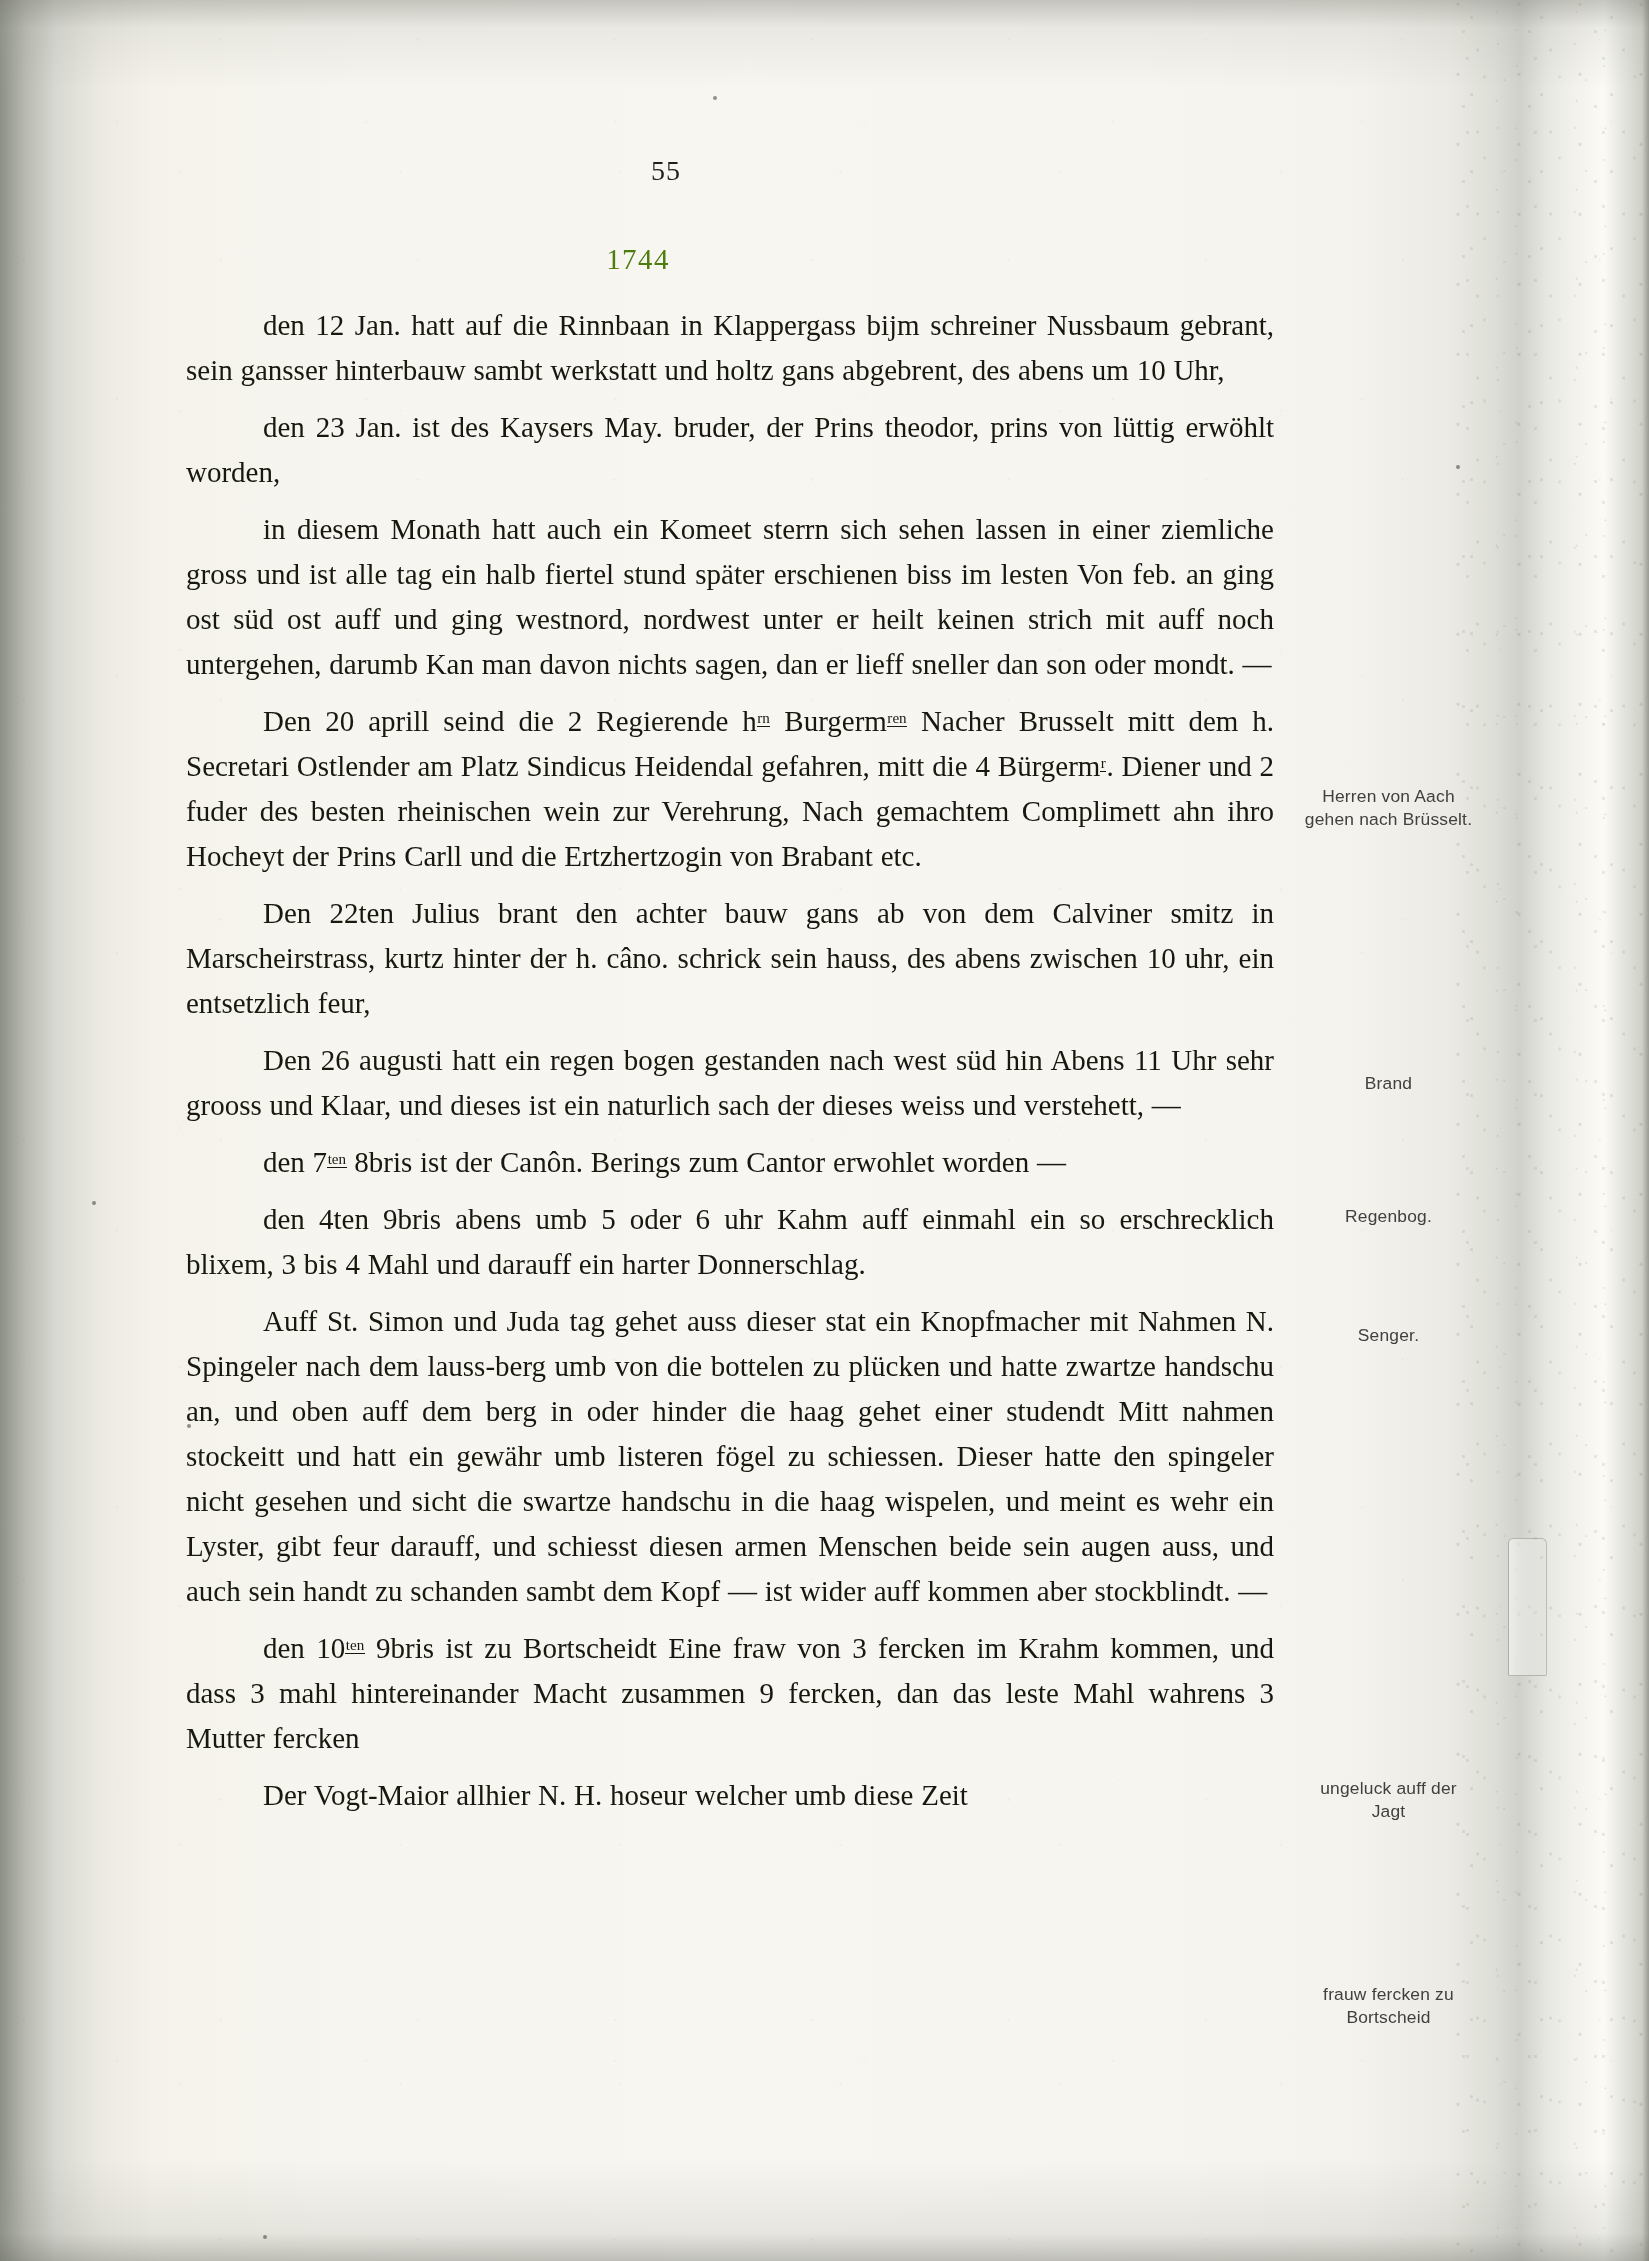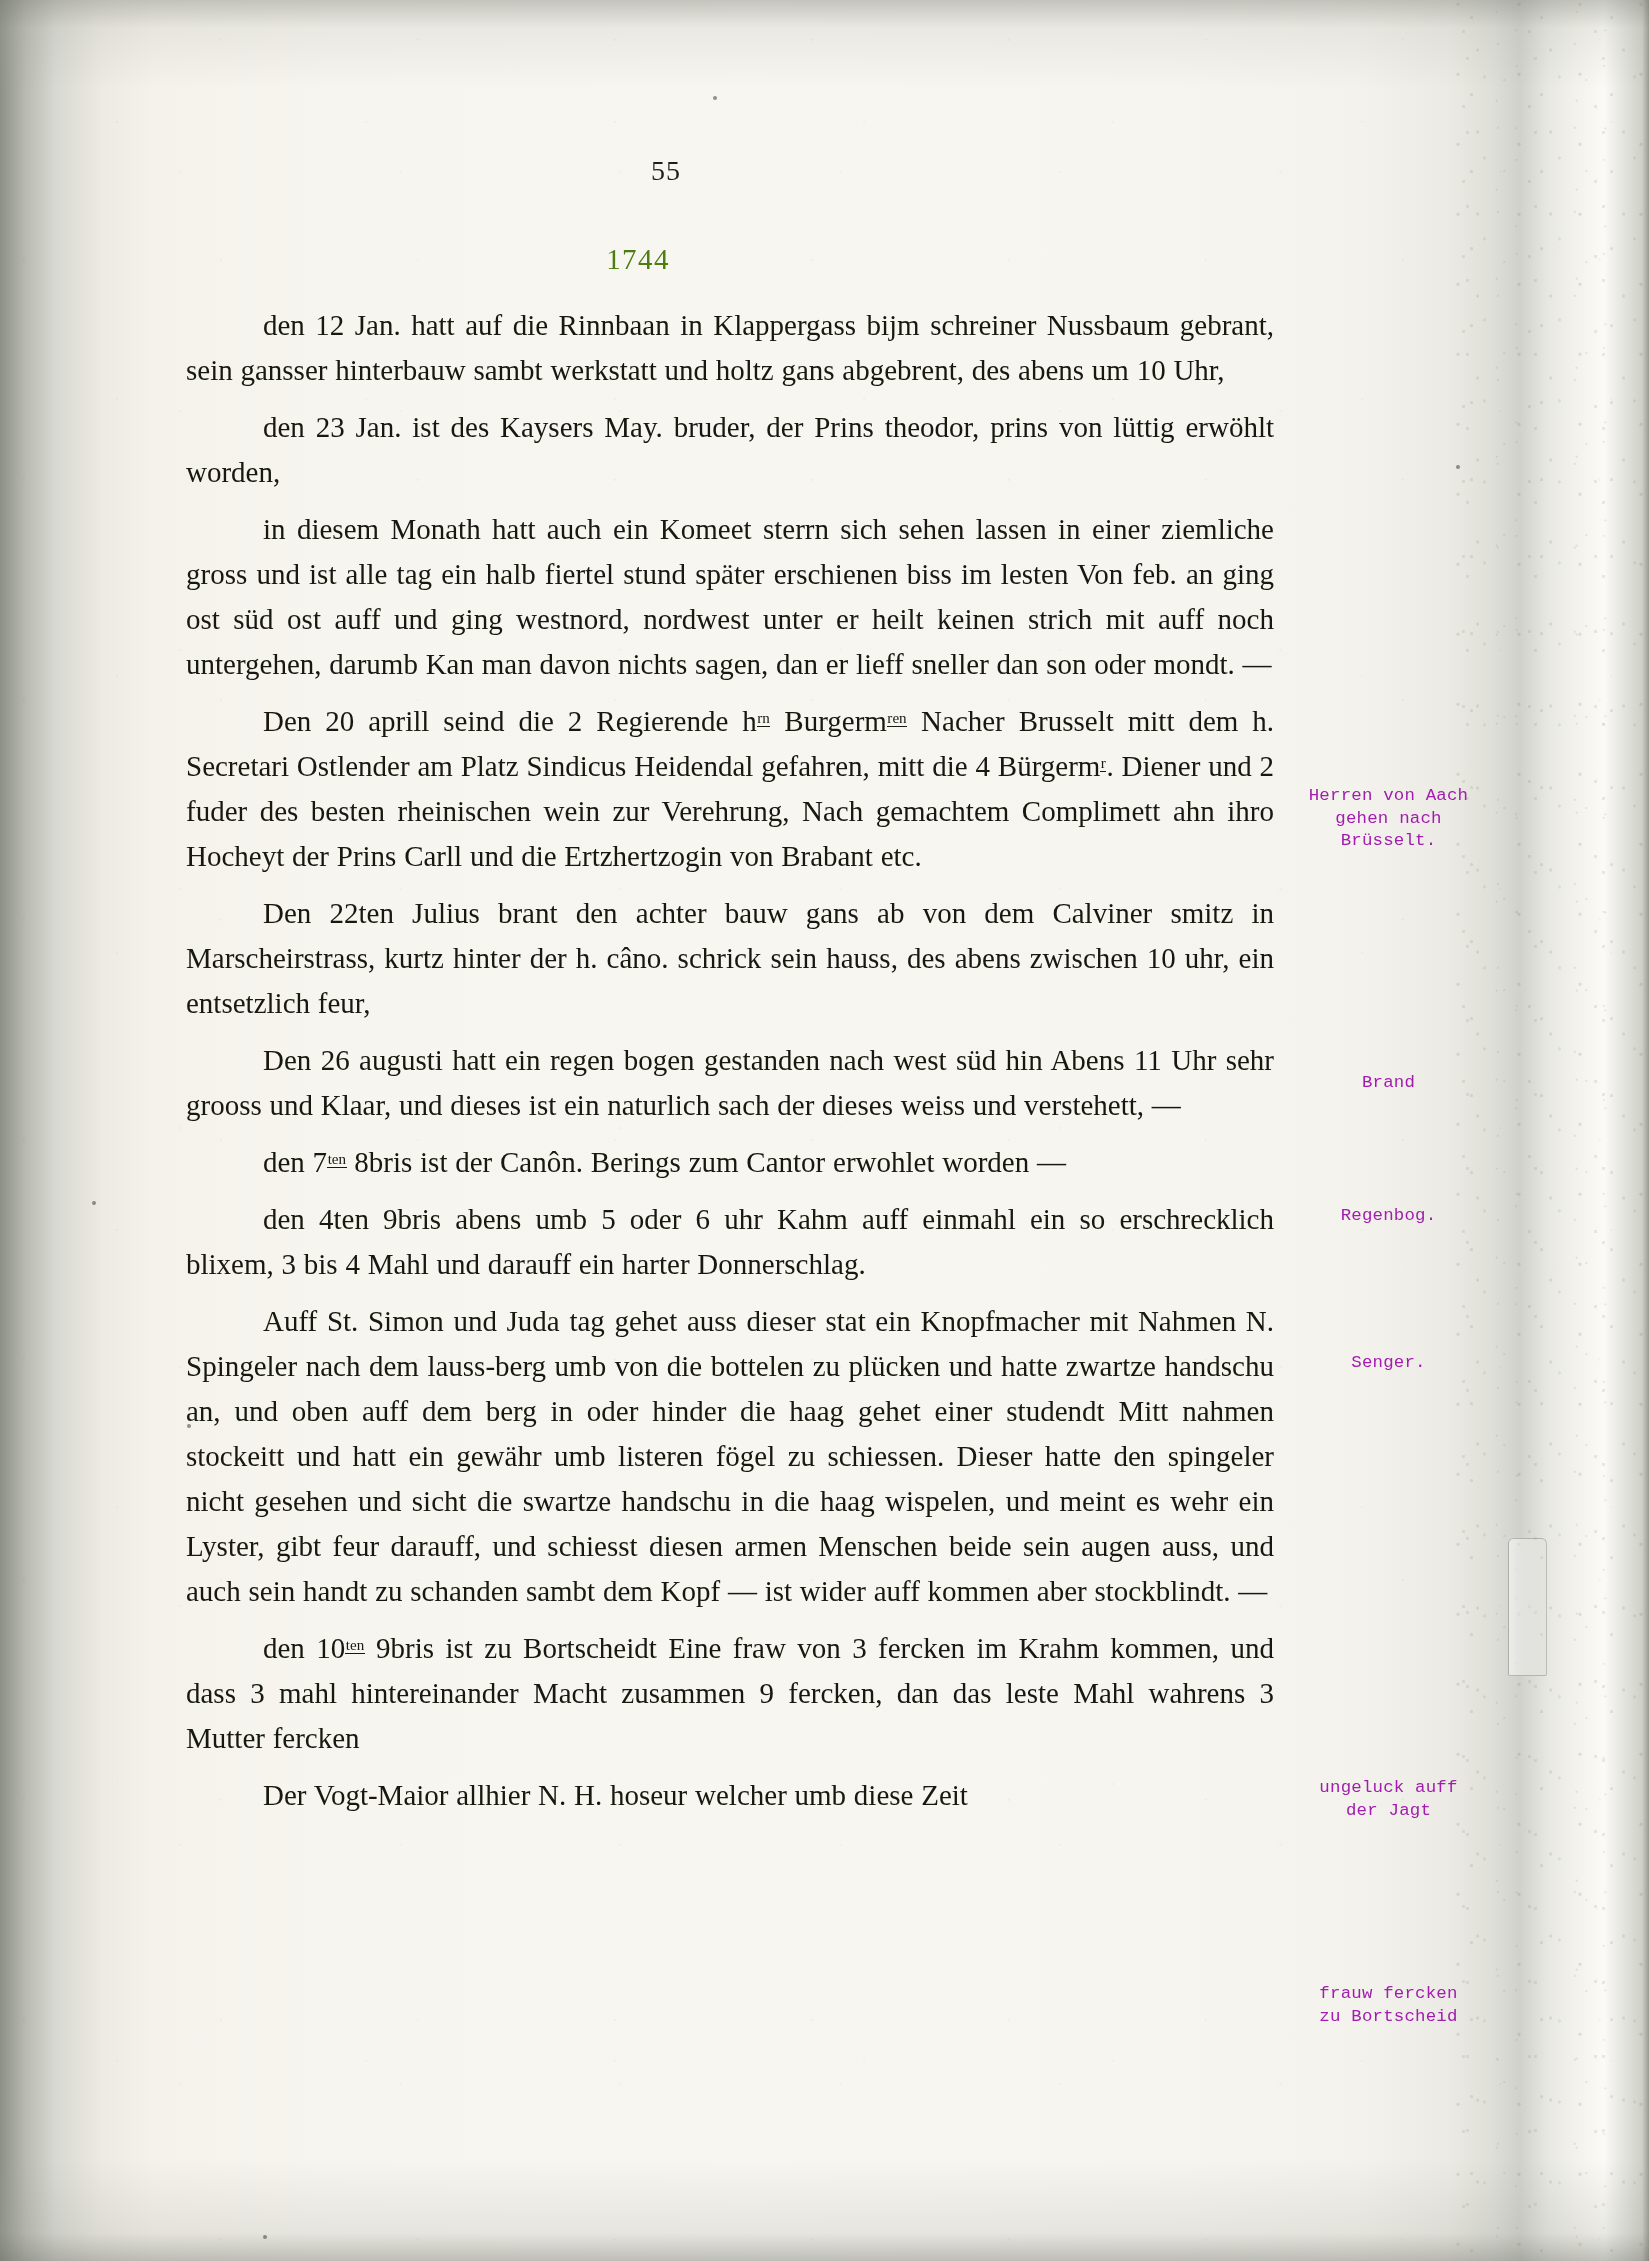--- a/index.html
+++ b/index.html
@@ -155,22 +155,22 @@
   }
 
   
   .margin-note {
     position: absolute;
     width: 169px;
     left: 1304px;
     text-align: center;
     font-size: 17.4px;
     line-height: 22.5px;
-    color: #a21caf;
-    font-family: Liberation Mono, monospace;
+    color: #404040;
+    font-family: Liberation Sans, sans-serif;
     letter-spacing: 0.2px;
   }
 
   
   .paper-flap {
     position: absolute;
     left: 1508px;
     top: 1538px;
     width: 37px;
     height: 136px;
@@ -231,19 +231,19 @@
 
       <p class="para">den 10<sup>ten</sup> 9bris ist zu Bortscheidt Eine fraw von 3 fercken im Krahm kommen, und dass 3 mahl hintereinander Macht zusammen 9 fercken, dan das leste Mahl wahrens 3 Mutter fercken</p>
 
       <p class="para">Der Vogt-Maior allhier N. H. hoseur welcher umb diese Zeit</p>
 
     </div>
 
     <div class="margin-note" style="top:785px;">Herren von Aach gehen nach Brüsselt.</div>
     <div class="margin-note" style="top:1072px;">Brand</div>
     <div class="margin-note" style="top:1205px;">Regenbog.</div>
-    <div class="margin-note" style="top:1352px;text-align:center;">Senger.</div>
+    <div class="margin-note" style="top:1324px;text-align:center;">Senger.</div>
     <div class="margin-note" style="top:1777px;">ungeluck auff der Jagt</div>
     <div class="margin-note" style="top:1983px;">frauw fercken zu Bortscheid</div>
 
   </div>
 </div>
 
 
 </body></html>

